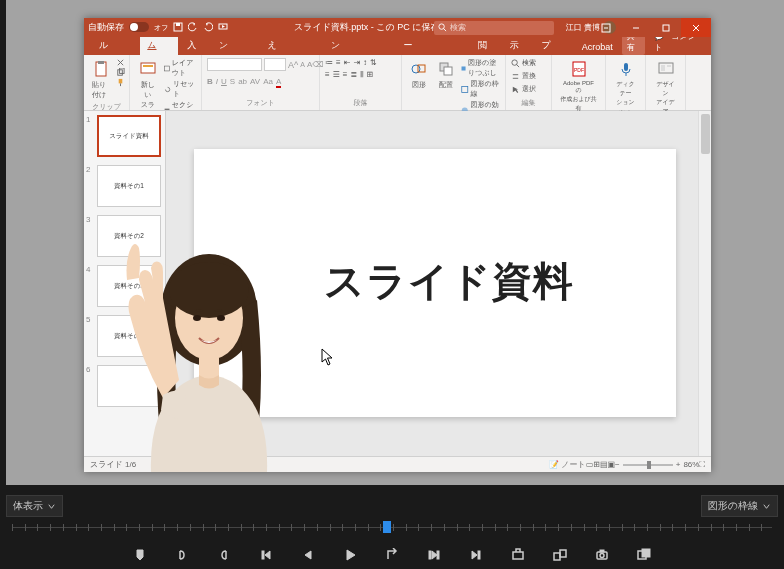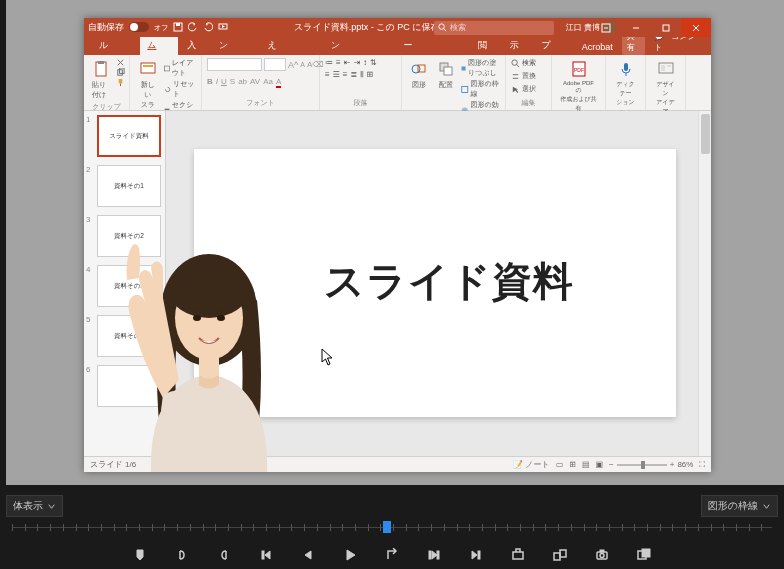--- a/index.html
+++ b/index.html
@@ -47,21 +47,21 @@
 .thumb{display:flex;padding:4px 4px 4px 2px;gap:3px}
 .thumb .num{font-size:8px;color:#888;width:8px}
 .thumb .slide{flex:1;height:42px;background:#fff;border:1px solid #ccc;display:flex;align-items:center;justify-content:center;font-size:6.5px;color:#333}
 .thumb.active .slide{border:2px solid #c43e1c}
 .canvas{flex:1;position:relative;background:#e8e8e8}
 .slidepage{position:absolute;left:28px;top:38px;width:482px;height:268px;background:#fff;box-shadow:0 2px 6px rgba(0,0,0,.2)}
 .slidetitle{position:absolute;left:130px;top:105px;font-size:40px;font-weight:700;color:#222;letter-spacing:1px}
 .scroll-v{position:absolute;right:0;top:0;width:13px;height:100%;background:#f0f0f0;border-left:1px solid #ddd}
 .scroll-v .th{position:absolute;top:3px;left:2px;width:9px;height:40px;background:#c8c8c8;border-radius:2px}
 .statusbar{height:16px;background:#f3f2f1;border-top:1px solid #d0d0d0;display:flex;align-items:center;font-size:8px;color:#666;padding:0 6px;gap:8px}
-.statusbar .right{margin-left:auto;display:flex;gap:6px;align-items:center}
+.statusbar .right{margin-left:auto;display:flex;gap:0;align-items:center}
 .zoom{display:flex;align-items:center;gap:3px}
 .zoom .track{width:50px;height:2px;background:#bbb;position:relative}
 .zoom .knob{position:absolute;left:24px;top:-3px;width:4px;height:8px;background:#888}
 .presenter{position:absolute;left:85px;top:220px;width:200px;height:252px;z-index:5;pointer-events:none}
 .cursor{position:absolute;left:315px;top:348px;z-index:10}
 .cursor svg{width:14px;height:18px}
 .bot-toolbar{position:absolute;left:0;bottom:50px;width:784px;height:26px;display:flex;align-items:center;padding:0 6px;color:#ccc;font-size:10px}
 .dd{display:flex;align-items:center;gap:4px;background:#2a2a2a;padding:3px 6px;border:1px solid #3a3a3a}
 .dd svg{width:9px;height:9px}
 .bot-toolbar .right{margin-left:auto}

